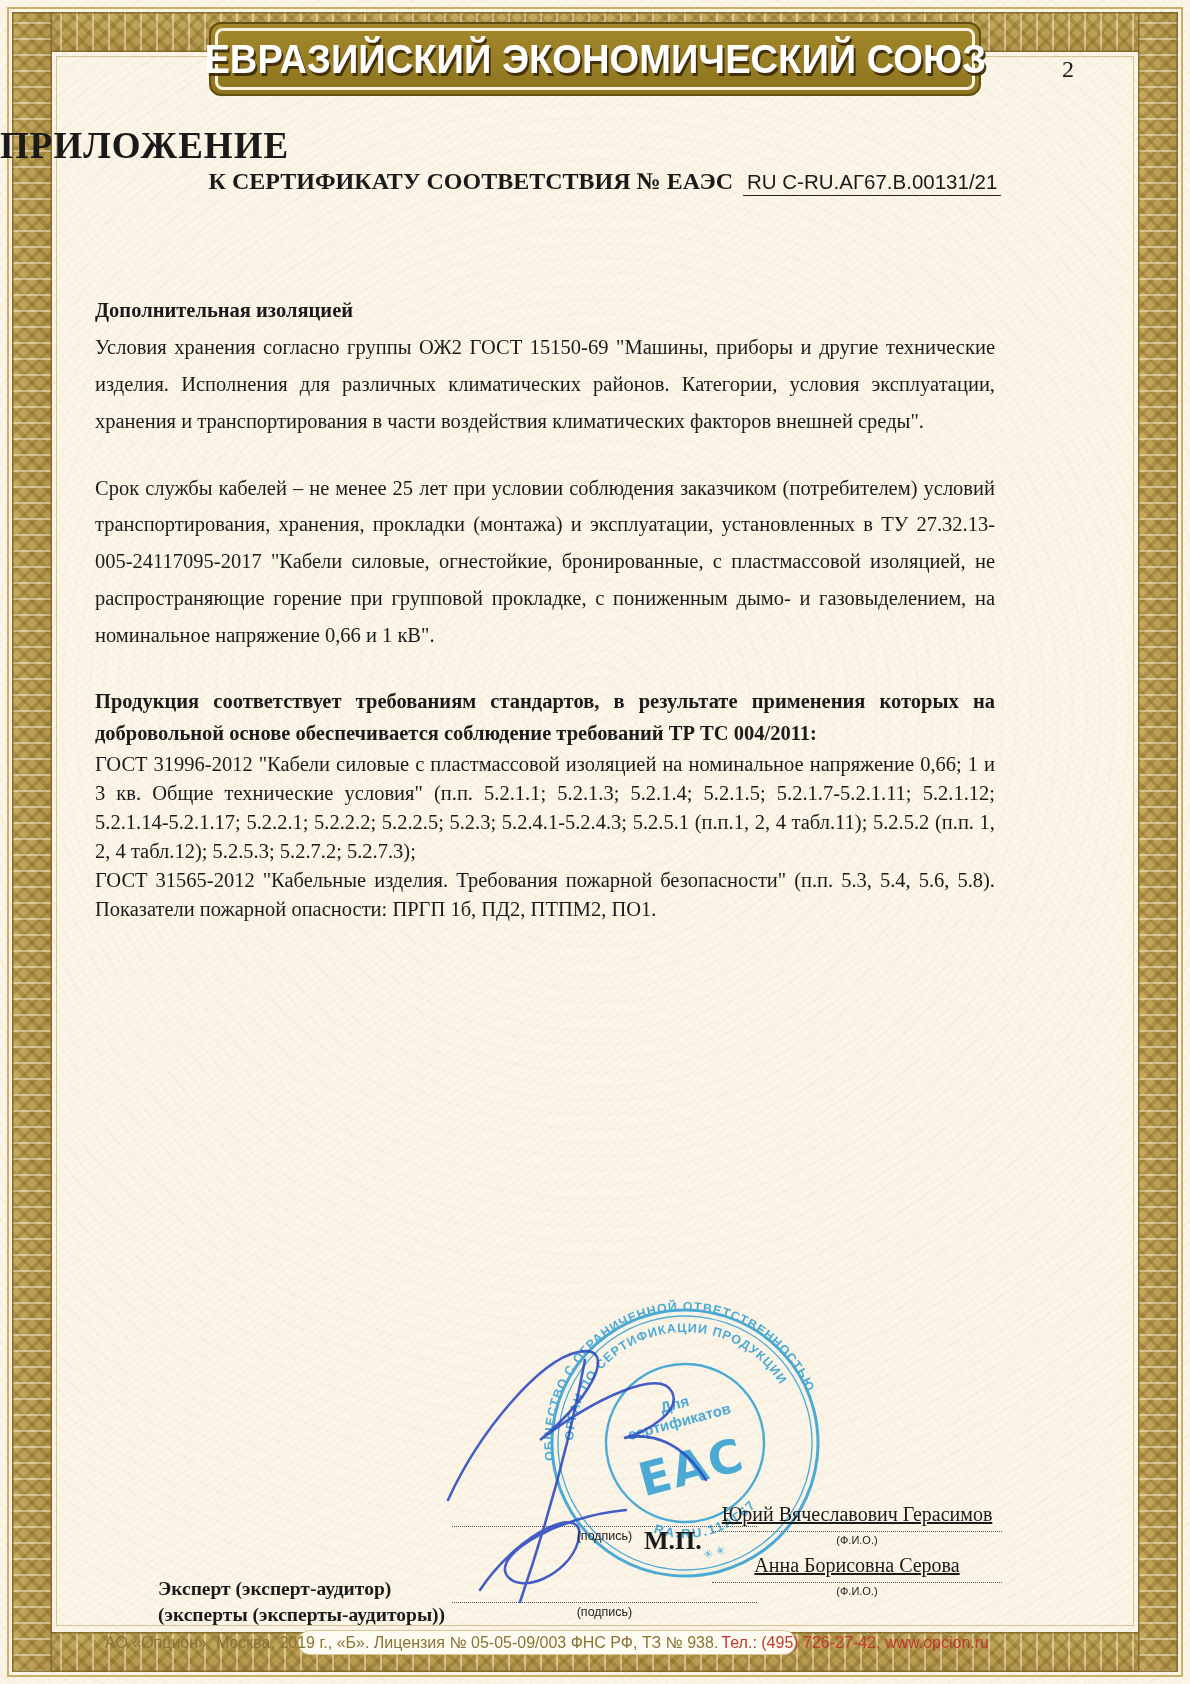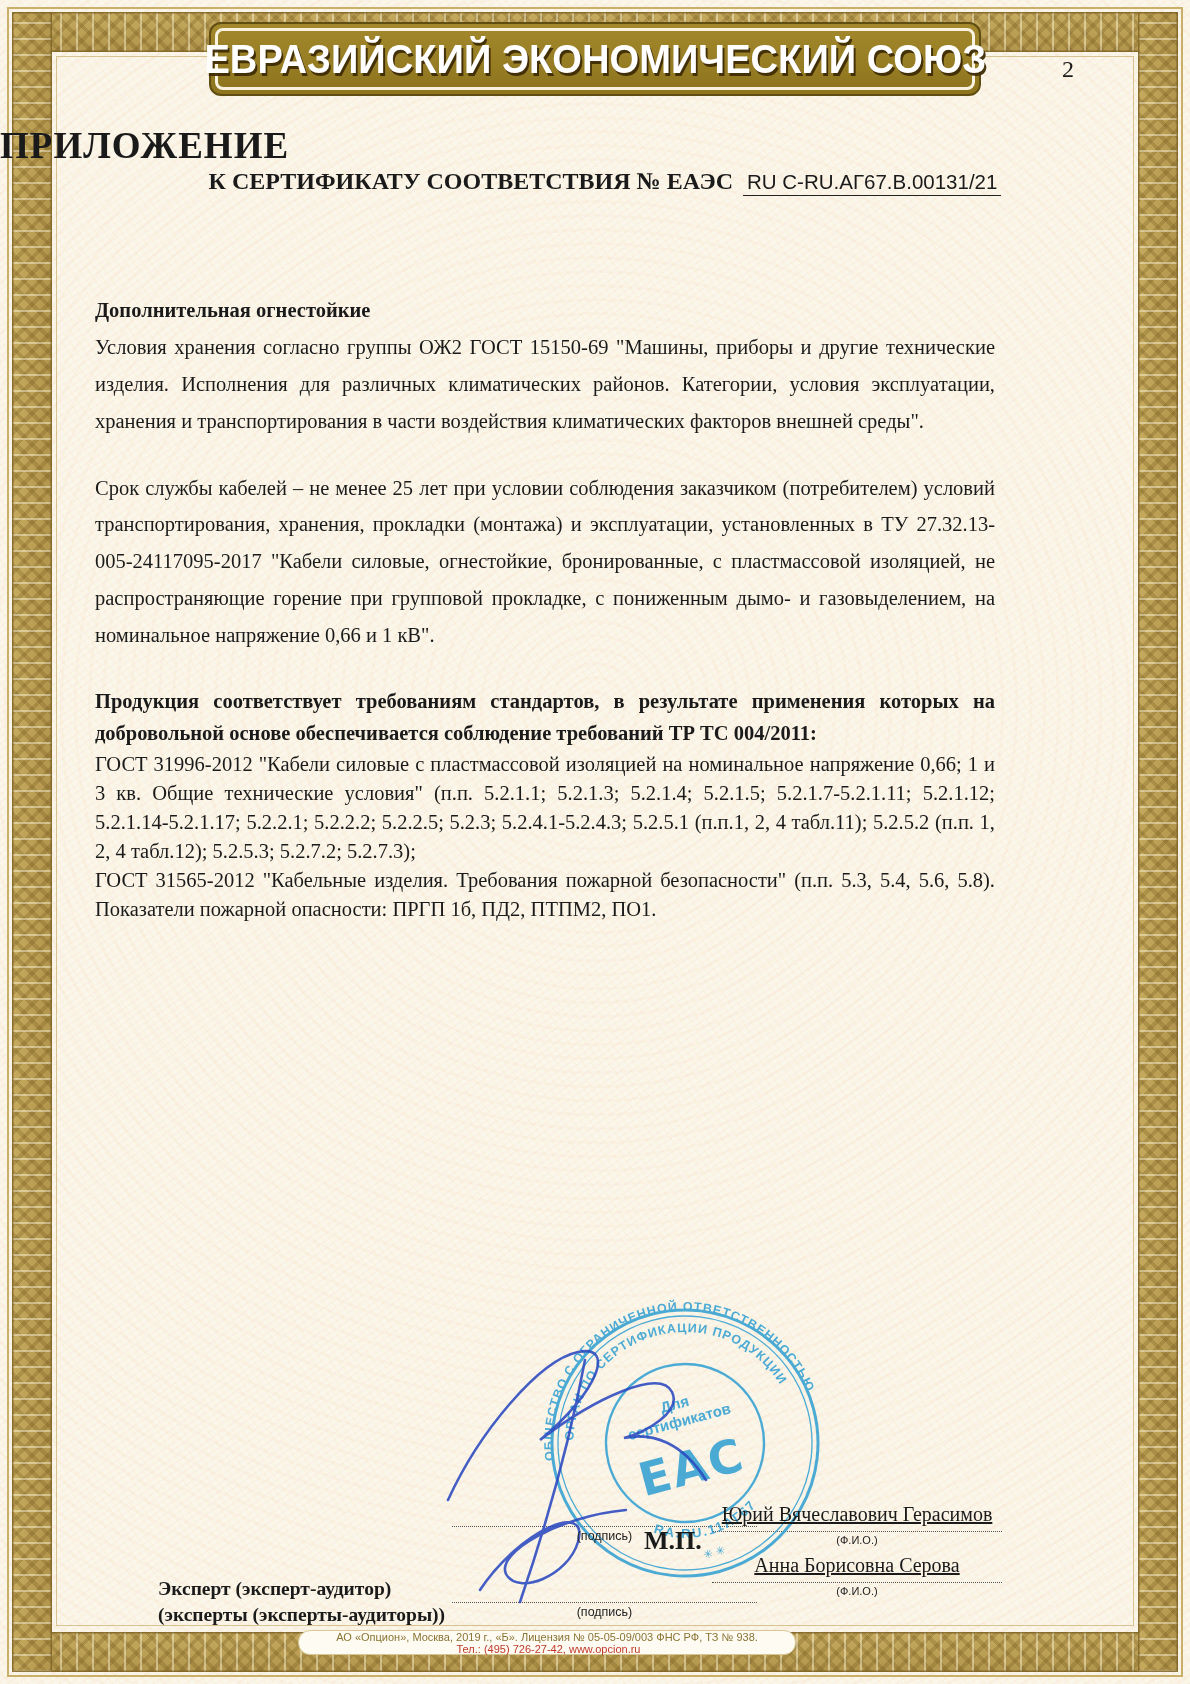--- a/index.html
+++ b/index.html
@@ -80,21 +80,21 @@
     color:#222; text-align:center; z-index:6;}
   .sig-name{position:absolute; left:712px; width:290px; text-align:center; font-size:20px; z-index:5;text-decoration:underline;}
   .mp{position:absolute; left:644px; top:1526px; font-size:26px; font-weight:bold; z-index:6;}
   .stamp-svg{position:absolute; left:540px; top:1298px; z-index:4; opacity:.85;}
   .sign-svg{position:absolute; left:420px; top:1290px; z-index:5;}
   
   .footer-pill{
     position:absolute; left:298px; top:1630px; width:496px; height:23px; z-index:6;
     background:#fdfbf2; border:1px solid #d8c795; border-radius:12px;
     display:flex; align-items:center; justify-content:center; white-space:nowrap;
-    font-family:"Liberation Sans", sans-serif; font-size:11px; color:#8a7434;flex-direction:column;
+    font-family:"Liberation Sans", sans-serif; font-size:16px; color:#8a7434;
   }
   .footer-contact{color:#c0392b; margin-left:3px;}
 </style>
 </head>
 <body>
 
 <div class="page">
 
   <div class="outer-line"></div>
   <div class="band band-h band-top"></div>
@@ -113,21 +113,21 @@
 
   <div class="doc-title">ПРИЛОЖЕНИЕ</div>
 
   <div class="subtitle-row">
     <span class="subtitle-label">К СЕРТИФИКАТУ СООТВЕТСТВИЯ № ЕАЭС</span>
     <span class="cert-number">RU С-RU.АГ67.В.00131/21</span>
   </div>
 
 
   <div class="body-text">
-    <p class="b-head">Дополнительная огнестойкие</p>
+    <p class="b-head">Дополнительная изоляцией</p>
     <p>Условия хранения согласно группы ОЖ2 ГОСТ 15150-69 "Машины, приборы и другие технические изделия. Исполнения для различных климатических районов. Категории, условия эксплуатации, хранения и транспортирования в части воздействия климатических факторов внешней среды".</p>
     <p class="gap-top">Срок службы кабелей – не менее 25 лет при условии соблюдения заказчиком (потребителем) условий транспортирования, хранения, прокладки (монтажа) и эксплуатации, установленных в ТУ 27.32.13-005-24117095-2017 "Кабели силовые, огнестойкие, бронированные, с пластмассовой изоляцией, не распространяющие горение при групповой прокладке, с пониженным дымо- и газовыделением, на номинальное напряжение 0,66 и 1 кВ".</p>
     <p class="head2">Продукция соответствует требованиям стандартов, в результате применения которых на добровольной основе обеспечивается соблюдение требований ТР ТС 004/2011:</p>
     <p class="tight">ГОСТ 31996-2012 "Кабели силовые с пластмассовой изоляцией на номинальное напряжение 0,66; 1 и 3 кв. Общие технические условия" (п.п. 5.2.1.1; 5.2.1.3; 5.2.1.4; 5.2.1.5; 5.2.1.7-5.2.1.11; 5.2.1.12; 5.2.1.14-5.2.1.17; 5.2.2.1; 5.2.2.2; 5.2.2.5; 5.2.3; 5.2.4.1-5.2.4.3; 5.2.5.1 (п.п.1, 2, 4 табл.11); 5.2.5.2 (п.п. 1, 2, 4 табл.12); 5.2.5.3; 5.2.7.2; 5.2.7.3);</p>
     <p class="tight">ГОСТ 31565-2012 "Кабельные изделия. Требования пожарной безопасности" (п.п. 5.3, 5.4, 5.6, 5.8). Показатели пожарной опасности: ПРГП 1б, ПД2, ПТПМ2, ПО1.</p>
   </div>
 
   <div class="sig-line" style="left:452px; top:1526px; width:305px;"></div>
   <div class="sig-caption" style="left:452px; top:1529px; width:305px;">(подпись)</div>
 

